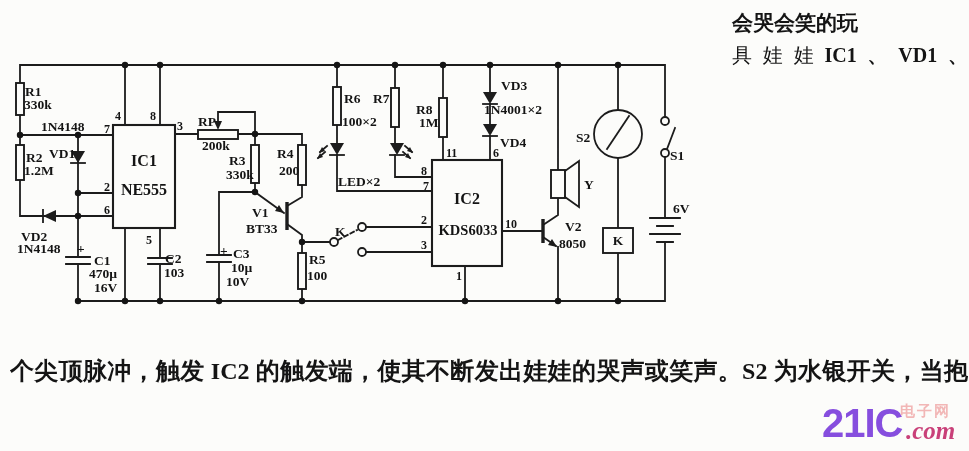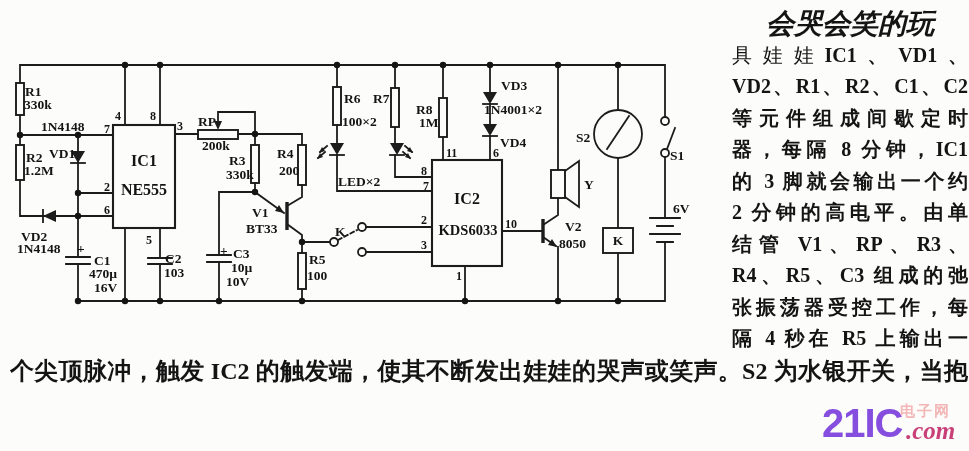--- a/index.html
+++ b/index.html
@@ -17,21 +17,21 @@
   .fillb{fill:#1c1c1c;stroke:none;}
   text{fill:#141414;font-family:"Liberation Serif","DejaVu Serif",serif;}
   .lbl{font-size:13.5px;font-weight:600;}
   .pin{font-size:12px;font-weight:600;}
   .big{font-size:16px;font-weight:700;}
   .mid{font-size:14.5px;font-weight:700;}
 
   
   .rcol{position:absolute;left:732px;top:8px;width:236px;
         font-size:20px;line-height:31.5px;font-weight:600;}
-  .rcol .title{font-weight:800;font-size:28px;text-align:center;font-style:italic;}
+  .rcol .title{font-weight:800;font-size:21px;text-align:left;}
   .rline{text-align:justify;text-align-last:justify;height:31.5px;overflow:hidden;}
   .rline b{font-weight:400;margin-top:15px;}
 
   
   .bot{position:absolute;left:10px;top:356px;width:958px;
        font-size:24px;line-height:31px;font-weight:600;}
   .bot-line{text-align:justify;text-align-last:justify;height:31px;overflow:hidden;}
   .bot-line:last-child{text-align:justify;text-align-last:left;}
 
   
@@ -286,28 +286,17 @@
 
 <div class="wm">
   <span class="wbig">21IC</span>
   <span class="wtag">电子网</span>
   <span class="wcom">.com</span>
 </div>
 
 <div class="rcol">
   <div class="title">会哭会笑的玩</div>
   <div class="rline"><b>具娃娃</b><span>IC1、VD1、</span></div>
-  <div>
-      <div class="rline">VD2、R1、R2、C1、C2</div>
-      <div class="rline">等元件组成间歇定时</div>
-      <div class="rline">器，每隔 8 分钟，IC1</div>
-      <div class="rline">的 3 脚就会输出一个约</div>
-      <div class="rline">2 分钟的高电平。由单</div>
-      <div class="rline">结管 V1、RP、R3、</div>
-      <div class="rline">R4、R5、C3 组成的弛</div>
-      <div class="rline">张振荡器受控工作，每</div>
-      <div class="rline">隔 4 秒在 R5 上输出一</div>
-    </div>
 </div>
 
 <div class="bot">
     <div class="bot-line">个尖顶脉冲，触发 IC2 的触发端，使其不断发出娃娃的哭声或笑声。S2 为水银开关，当抱起娃娃时导通，继</div>
   </div>
 
 </body></html>

